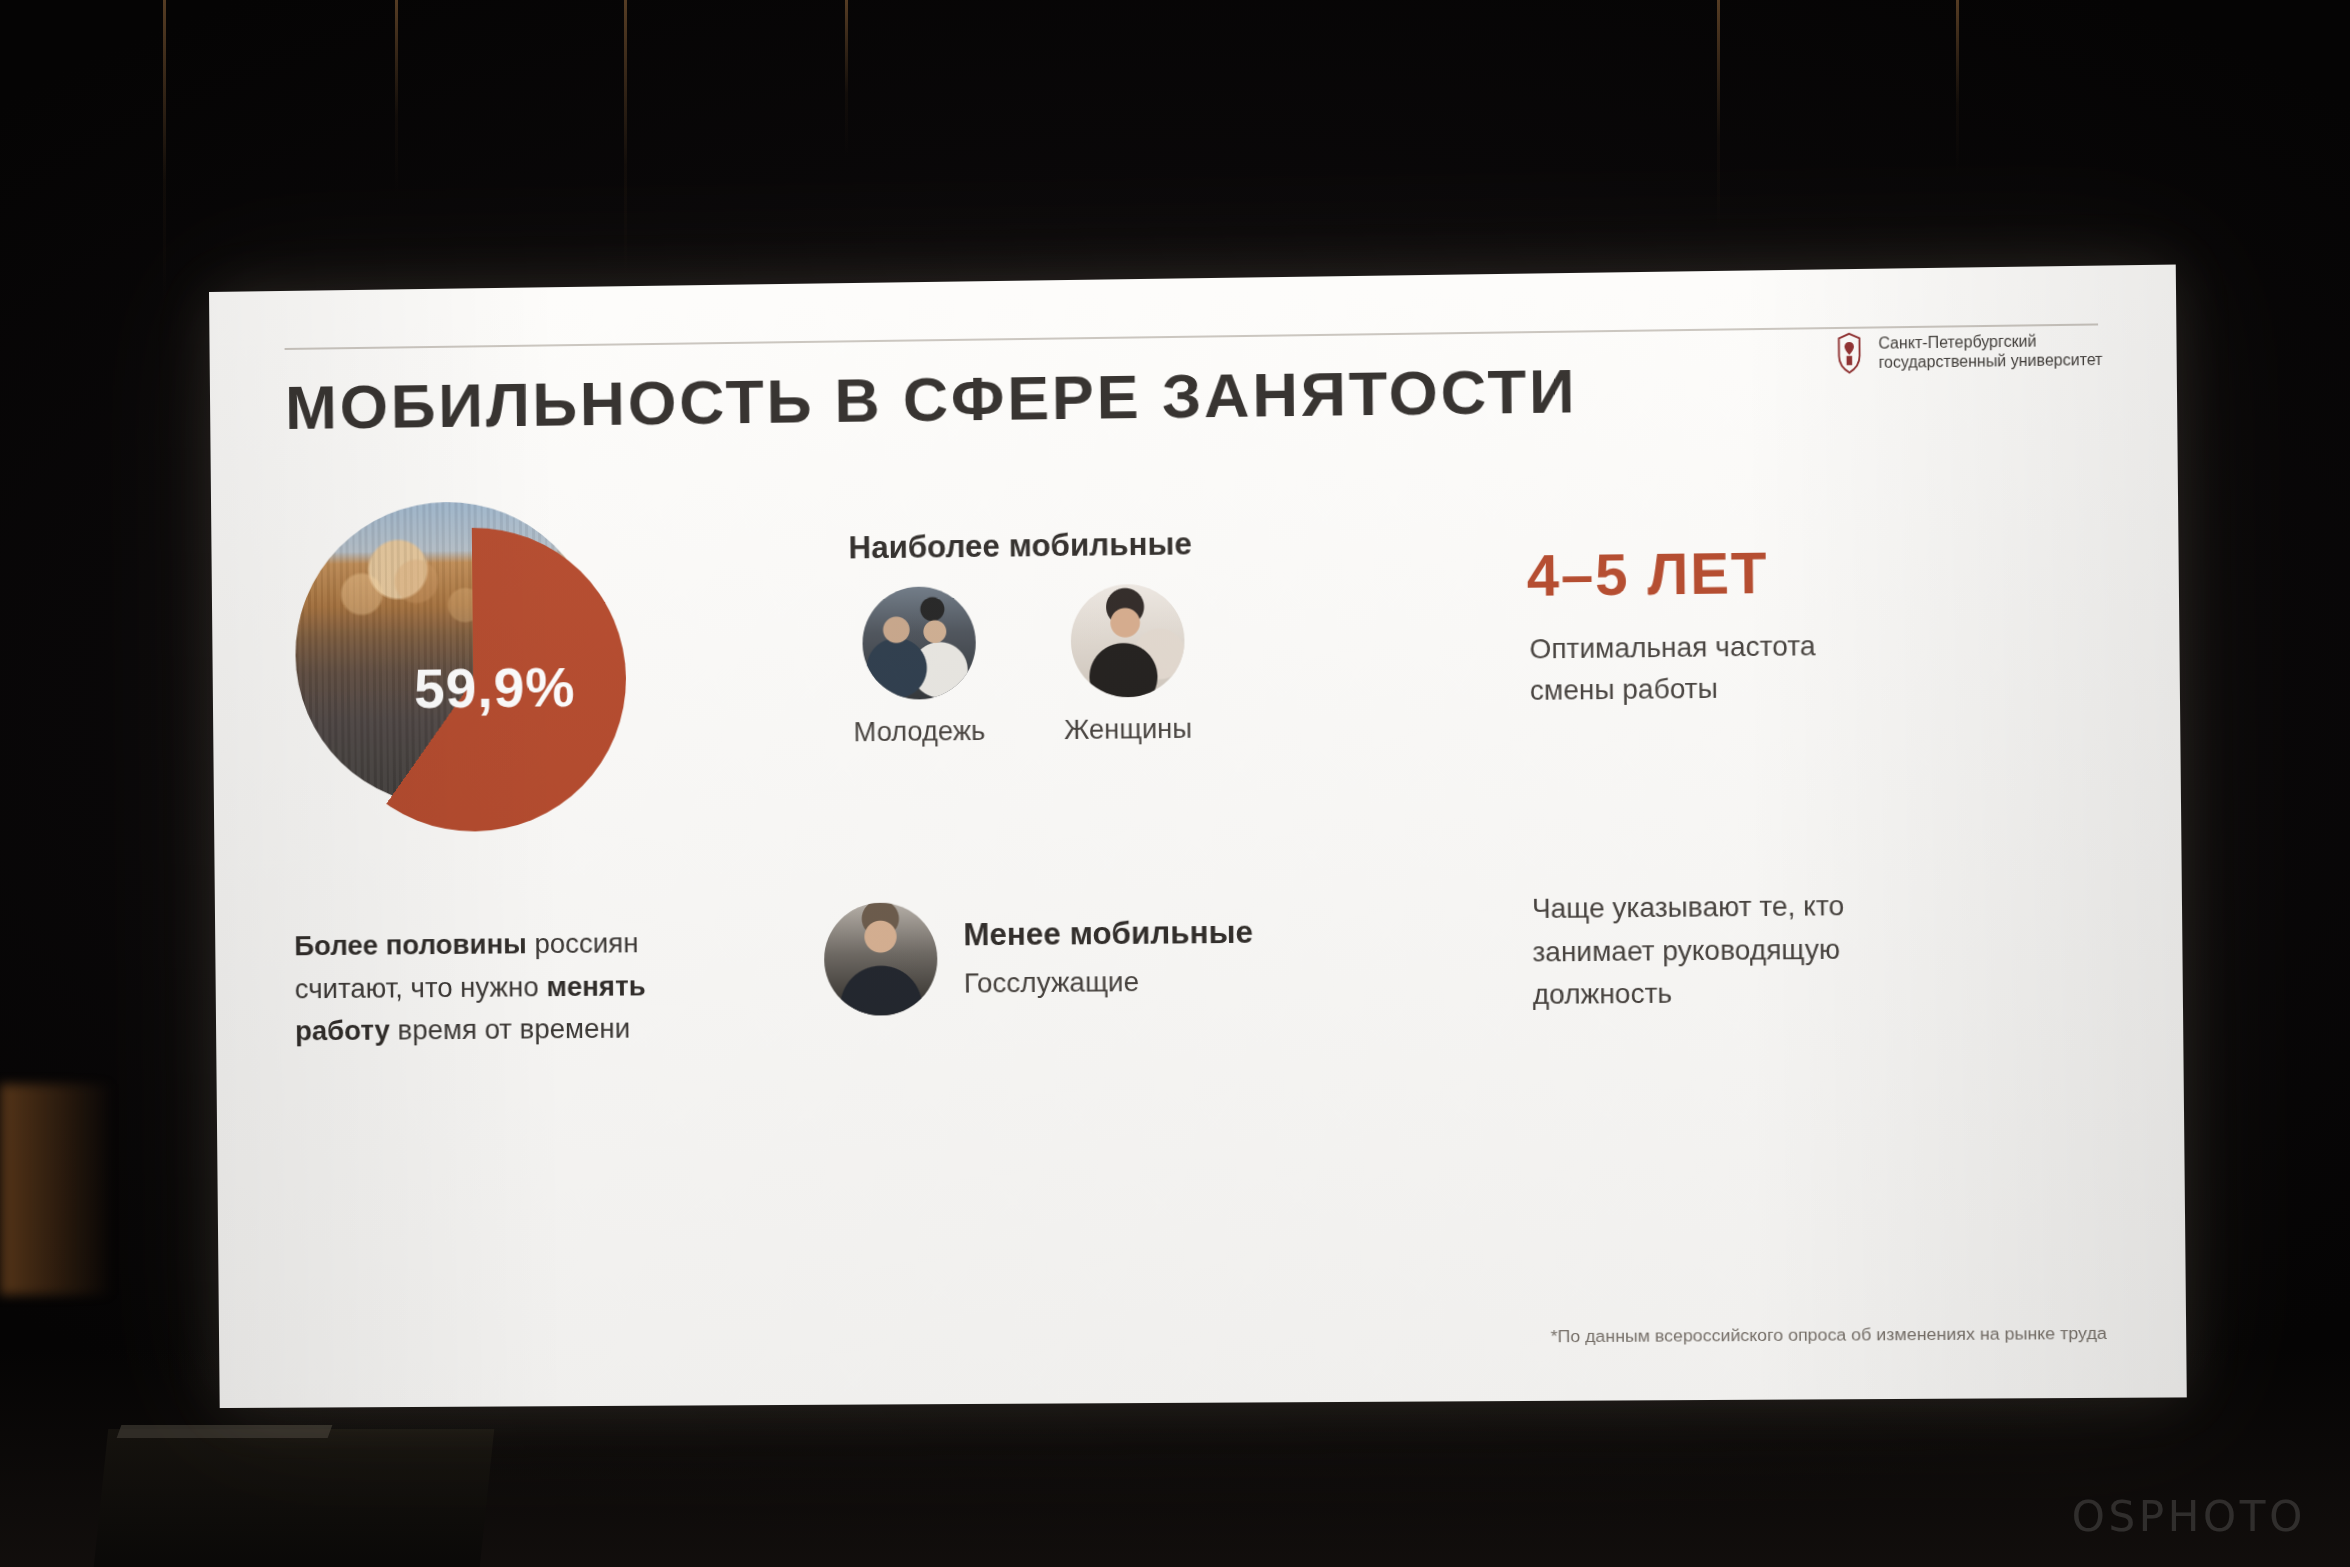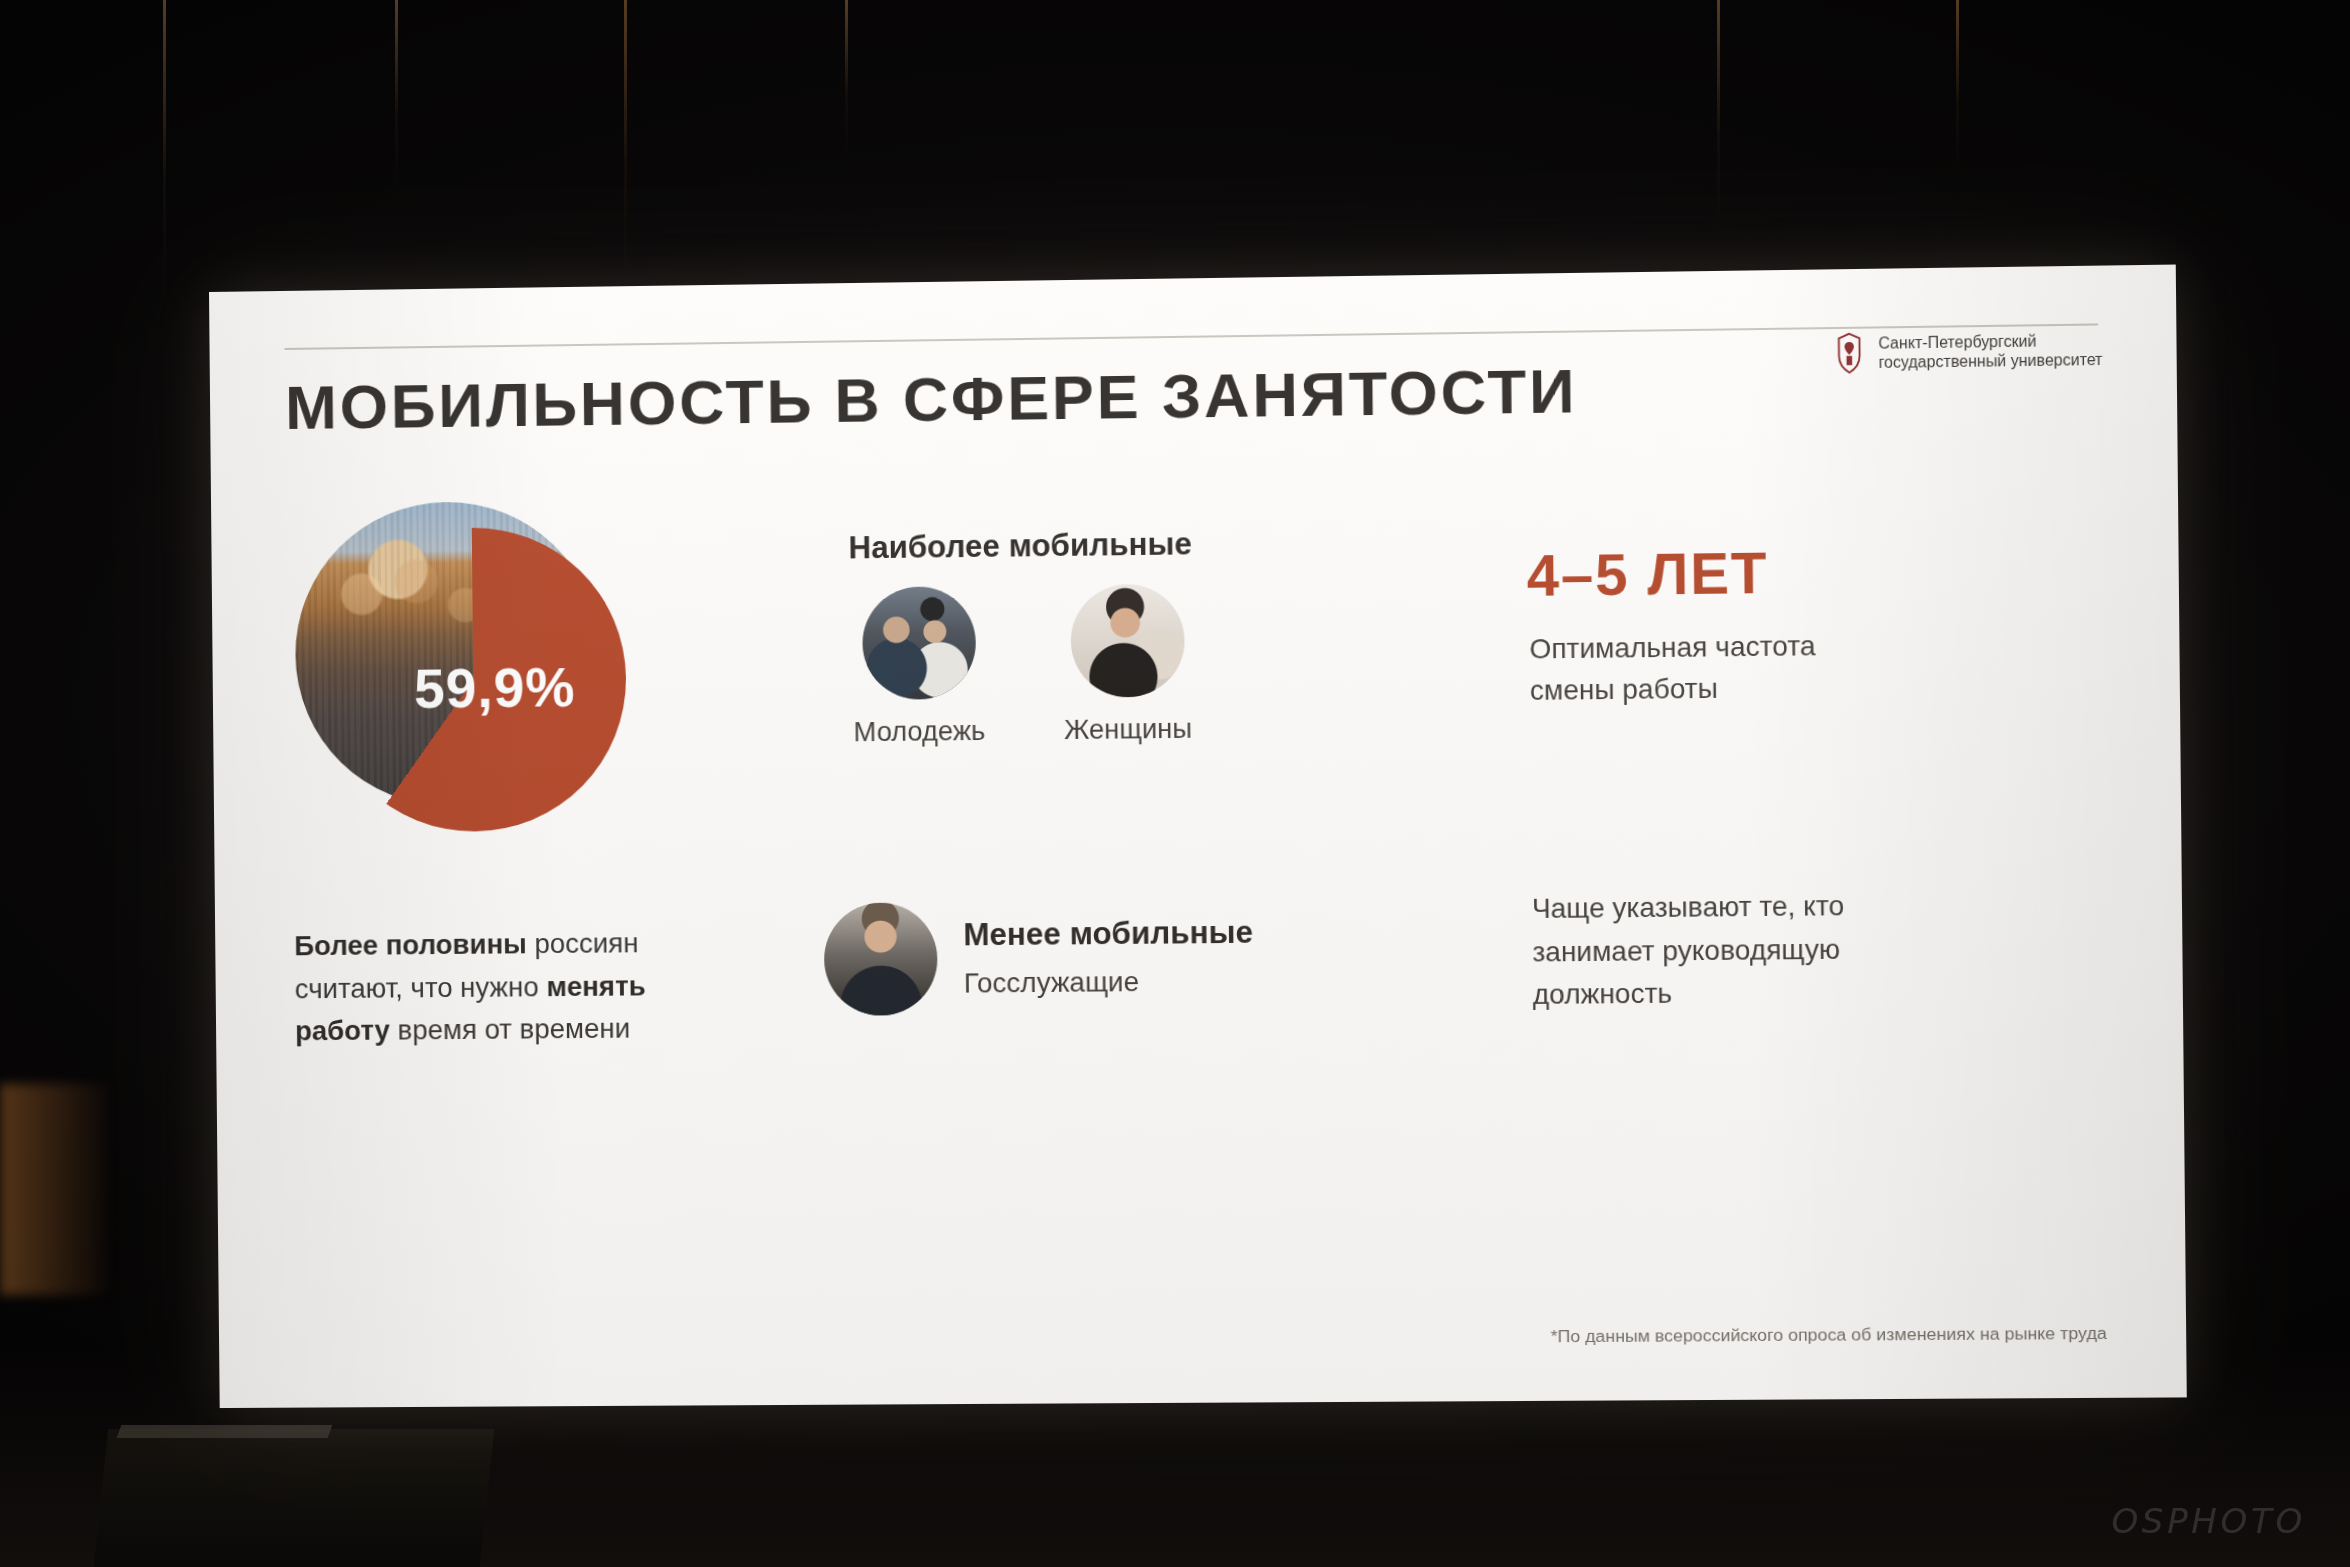--- a/index.html
+++ b/index.html
@@ -64,26 +64,25 @@
     background: #3a362f;
     opacity: .75;
     transform: skewX(-20deg);
   }
 
   
   .watermark {
     position: absolute;
     right: 44px;
     bottom: 26px;
-    font-size: 34px;
+    font-size: 42px;
     letter-spacing: 3.7px;
     color: rgba(255,255,255,0.14);
     font-family: "DejaVu Sans", sans-serif;
     user-select: none;
-    font-style: italic;
   }
 
   
   .screen-wrap {
     position: absolute;
     left: 0;
     top: 0;
     width: 2351px;
     height: 1568px;
   }

